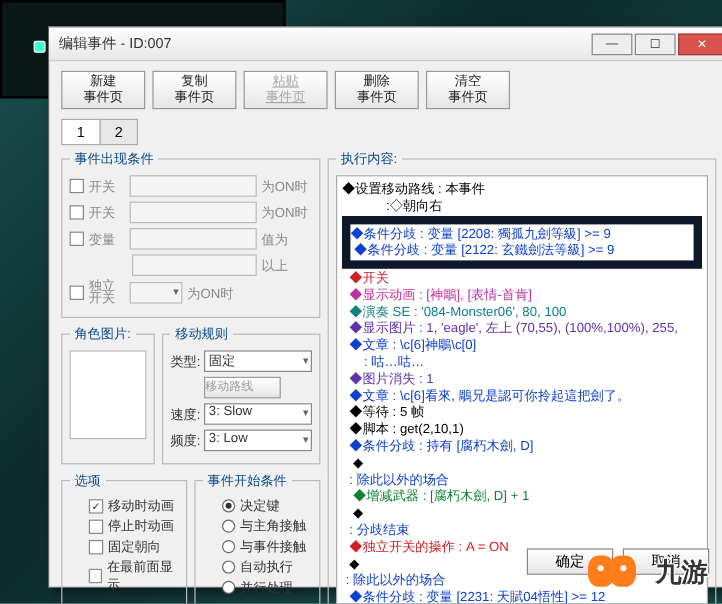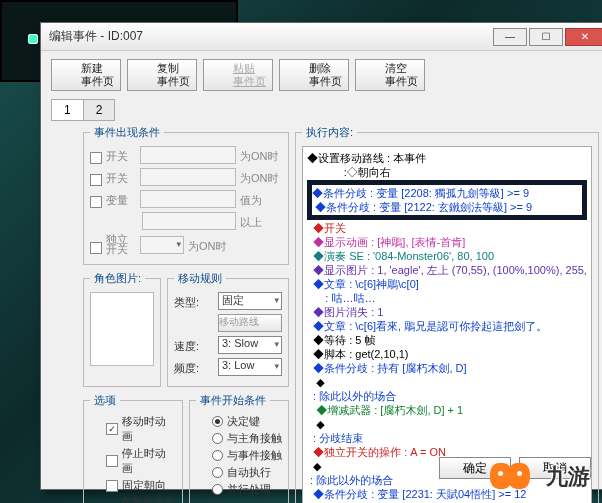--- a/index.html
+++ b/index.html
@@ -11,59 +11,59 @@
   .dialog { position:absolute; left:40px; top:22px; width:568px; height:468px; background:#f0f0f0; border:1px solid #666; box-shadow:4px 4px 8px rgba(0,0,0,0.5); }
   .titlebar { height:28px; background:linear-gradient(#fdfdfd,#e8e8e8); border-bottom:1px solid #ccc; display:flex; align-items:center; padding-left:8px; font-size:12px; color:#333; }
   .titlebar .spacer { flex:1; }
   .winbtn { width:34px; height:18px; margin-right:2px; border:1px solid #888; background:#eee; display:flex; align-items:center; justify-content:center; font-size:10px; }
   .winbtn.close { background:#d9534f; color:#fff; border-color:#a03a38; width:40px; }
 
   .toolbar { padding:8px 10px 4px; display:flex; align-items:flex-start; gap:6px; }
   .namecol { display:flex; flex-direction:column; font-size:12px; color:#333; }
   .namecol input { width:118px; height:20px; border:1px solid #7a9; background:#fff; color:#000; padding:0 3px; font-size:12px; }
   .namecol input::selection { background:#3399ff; color:#fff; }
-  .toolbtn { width:70px; height:32px; border:1px solid #999; background:linear-gradient(#fff,#e6e6e6); font-size:11px; line-height:13px; text-align:left; padding-top:2px; color:#222; cursor:pointer;padding-left:29px; }
+  .toolbtn { width:70px; height:32px; border:1px solid #999; background:linear-gradient(#fff,#e6e6e6); font-size:11px; line-height:13px; text-align:center; padding-top:2px; color:#222; cursor:pointer; }
   .toolbtn.dim { color:#aaa;text-decoration:underline; }
 
   .tabs { margin:4px 10px 0; display:flex; font-size:12px; }
   .tab { padding:3px 12px; border:1px solid #aaa; background:#fff; margin-right:-1px; }
   .tab.inactive { background:#e8e8e8; }
 
   .body-split { display:flex; padding:4px 10px 8px; gap:6px; height:calc(100% - 108px); }
-  .leftcol { width:216px; display:flex; flex-direction:column; gap:6px;margin-left:32px; }
+  .leftcol { width:216px; display:flex; flex-direction:column; gap:6px; }
   .rightcol { flex:1; display:flex; flex-direction:column; }
 
   fieldset { border:1px solid #bbb; padding:6px 6px; font-size:11px; color:#333; }
   legend { font-size:11px; padding:0 4px; color:#0a4a88; }
 
-  .cond-row { display:flex; align-items:flex-end; gap:4px; margin-bottom:4px; }
+  .cond-row { display:flex; align-items:center; gap:4px; margin-bottom:4px; }
   .cb { width:12px; height:12px; border:1px solid #888; background:#fff; display:inline-flex; align-items:center; justify-content:center; font-size:9px; color:#222; }
   .cb.checked::after { content:"✓"; }
   .cond-row label { width:30px; color:#888; }
   .cond-row .fakeinput { flex:1; height:18px; border:1px solid #bbb; background:#f4f4f4; }
   .cond-row .suffix { width:42px; color:#888; }
   .cond-row .dropdown { width:44px; height:18px; border:1px solid #bbb; background:#f4f4f4; position:relative; }
   .dd-arrow { position:absolute; right:2px; top:2px; font-size:9px; color:#666; }
 
   .charpic-row { display:flex; gap:6px; }
   .charpic { width:64px; height:74px; border:1px solid #bbb; background:#fff; }
   .moverule { flex:1; }
-  .moverule .mr-row { display:flex; align-items:flex-end; gap:16px; margin-bottom:4px; }
+  .moverule .mr-row { display:flex; align-items:center; gap:0; margin-bottom:4px; }
   .mr-row label { width:28px; }
   .mr-row .sel { flex:1; height:18px; border:1px solid #888; background:#fff; padding:0 3px; position:relative; }
   .mr-row .btn-sm { width:64px; height:18px; border:1px solid #999; background:linear-gradient(#fff,#e6e6e6); font-size:10px; color:#999; }
 
   .twocol { display:flex; gap:6px; }
   .opt-list label, .start-list label { display:flex; align-items:center; gap:4px; font-size:11px; margin-bottom:2px;padding-left:16px; }
   .radio { width:11px; height:11px; border:1px solid #666; background:#fff; border-radius:50%; display:inline-flex; align-items:center; justify-content:center; }
   .radio.on::after { content:""; width:5px; height:5px; background:#333; border-radius:50%; }
 
   .exec-box { flex:1; border:1px solid #aaa; background:#fff; font-size:11px; line-height:14px; padding:4px 4px; overflow:hidden; font-family:"SimSun",monospace; }
   .exec-box .ln { white-space:pre; }
-  .exec-box .redbox { border:5px solid #0f172a; padding:1px 0; margin:1px 0; }
+  .exec-box .redbox { border:7px solid #0f172a; padding:1px 0; margin:1px 0; }
   .c-blue { color:#1040d0; }
   .c-red { color:#d02020; }
   .c-green { color:#108030; }
   .c-pink { color:#c030a0; }
   .c-teal { color:#108080; }
   .c-black { color:#000; }
   .c-purple { color:#6030b0; }
 
   .okcancel { position:absolute; bottom:10px; right:16px; display:flex; gap:8px; }
   .okcancel button { width:72px; height:22px; border:1px solid #888; background:linear-gradient(#fff,#e6e6e6); font-size:12px; }

